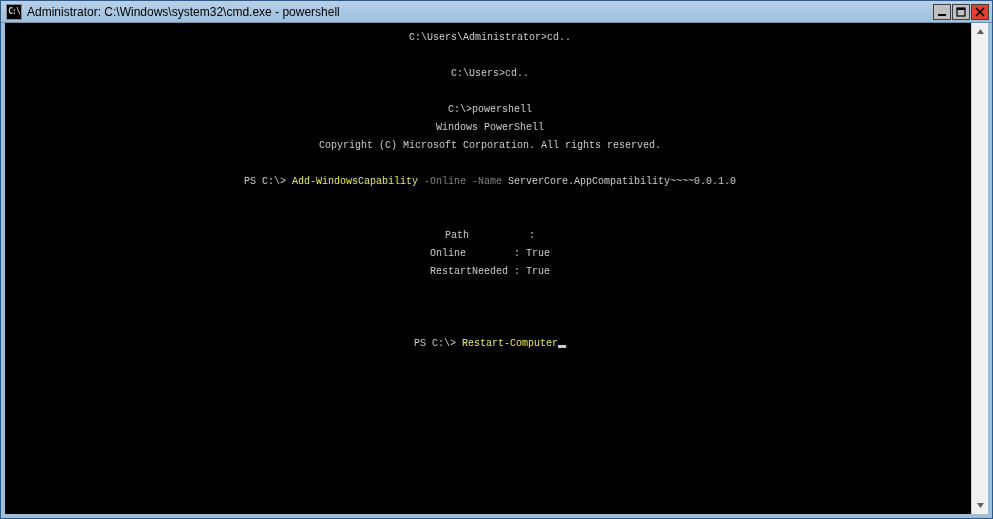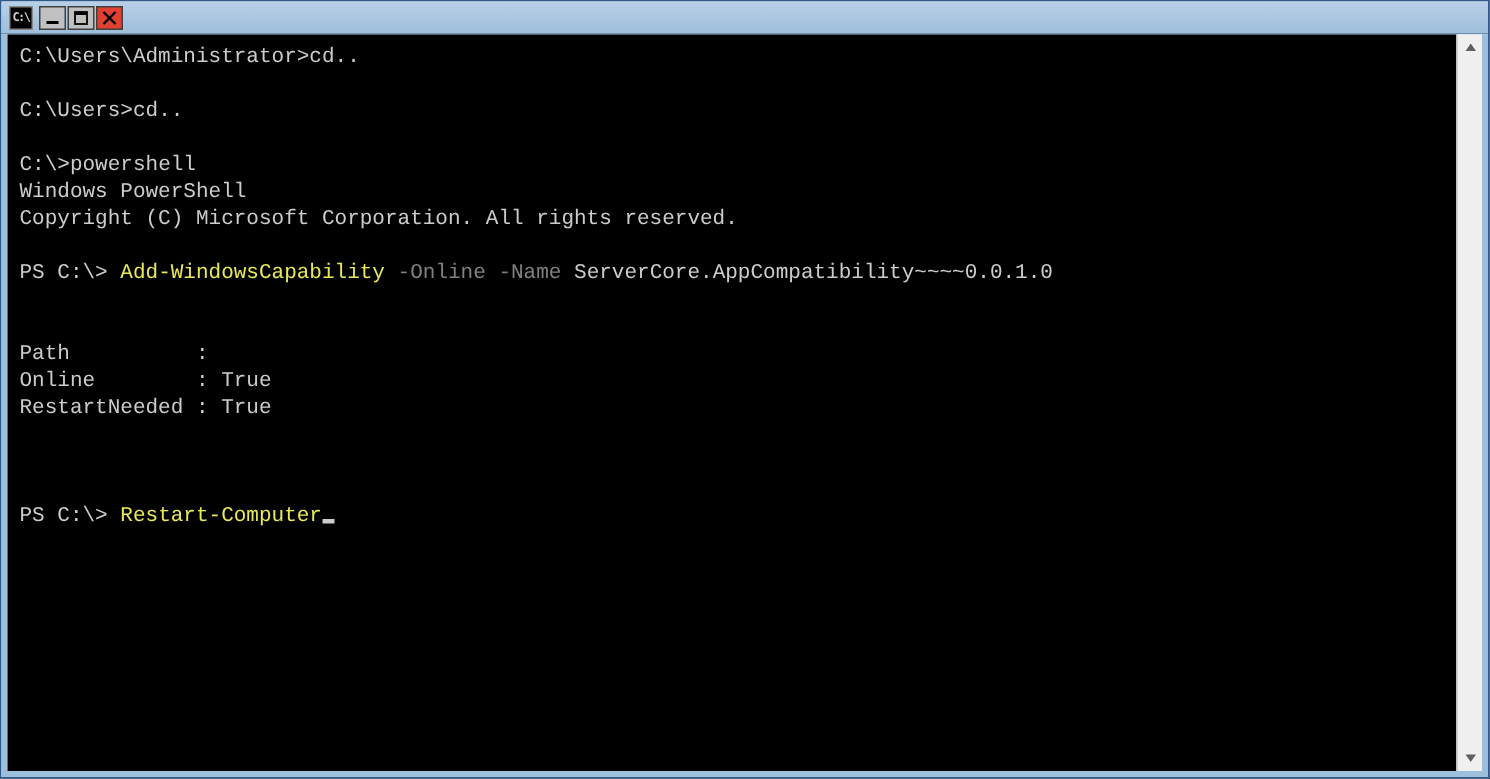--- a/index.html
+++ b/index.html
@@ -78,25 +78,26 @@
       flex: 1;
       display: flex;
       border: 4px solid #9ebfdb;
       border-top: none;
     }
     .terminal {
       flex: 1;
       background: #000;
       color: #ccc;
       font-family: "Consolas", "Courier New", monospace;
-      font-size: 14px;
+      font-size: 10px;
       line-height: 18px;
       padding: 6px 4px 4px 8px;
       white-space: pre;
       overflow: hidden;
+      text-align: center;
     }
     .terminal .cmd-yellow {
       color: #e8e85a;
     }
     .terminal .param-gray {
       color: #808080;
     }
     .cursor {
       display: inline-block;
       width: 8px;
@@ -127,20 +128,21 @@
       background: #f0f0f0;
       position: relative;
     }
   </style>
 </head>
 <body>
 
 <div class="window">
   <div class="titlebar">
     <div class="titlebar-icon">C:\</div>
+    <div class="titlebar-text">Administrator: C:\Windows\system32\cmd.exe - powershell</div>
     <div class="titlebar-controls">
       <div class="titlebar-btn">
         <svg width="10" height="10" viewBox="0 0 10 10">
             <rect x="1" y="7" width="8" height="2" fill="#000"></rect>
           </svg>
       </div>
       <div class="titlebar-btn">
         <svg width="10" height="10" viewBox="0 0 10 10">
             <rect x="1" y="1" width="8" height="8" fill="none" stroke="#000" stroke-width="1.2"></rect>
             <rect x="1" y="1" width="8" height="2" fill="#000"></rect>

